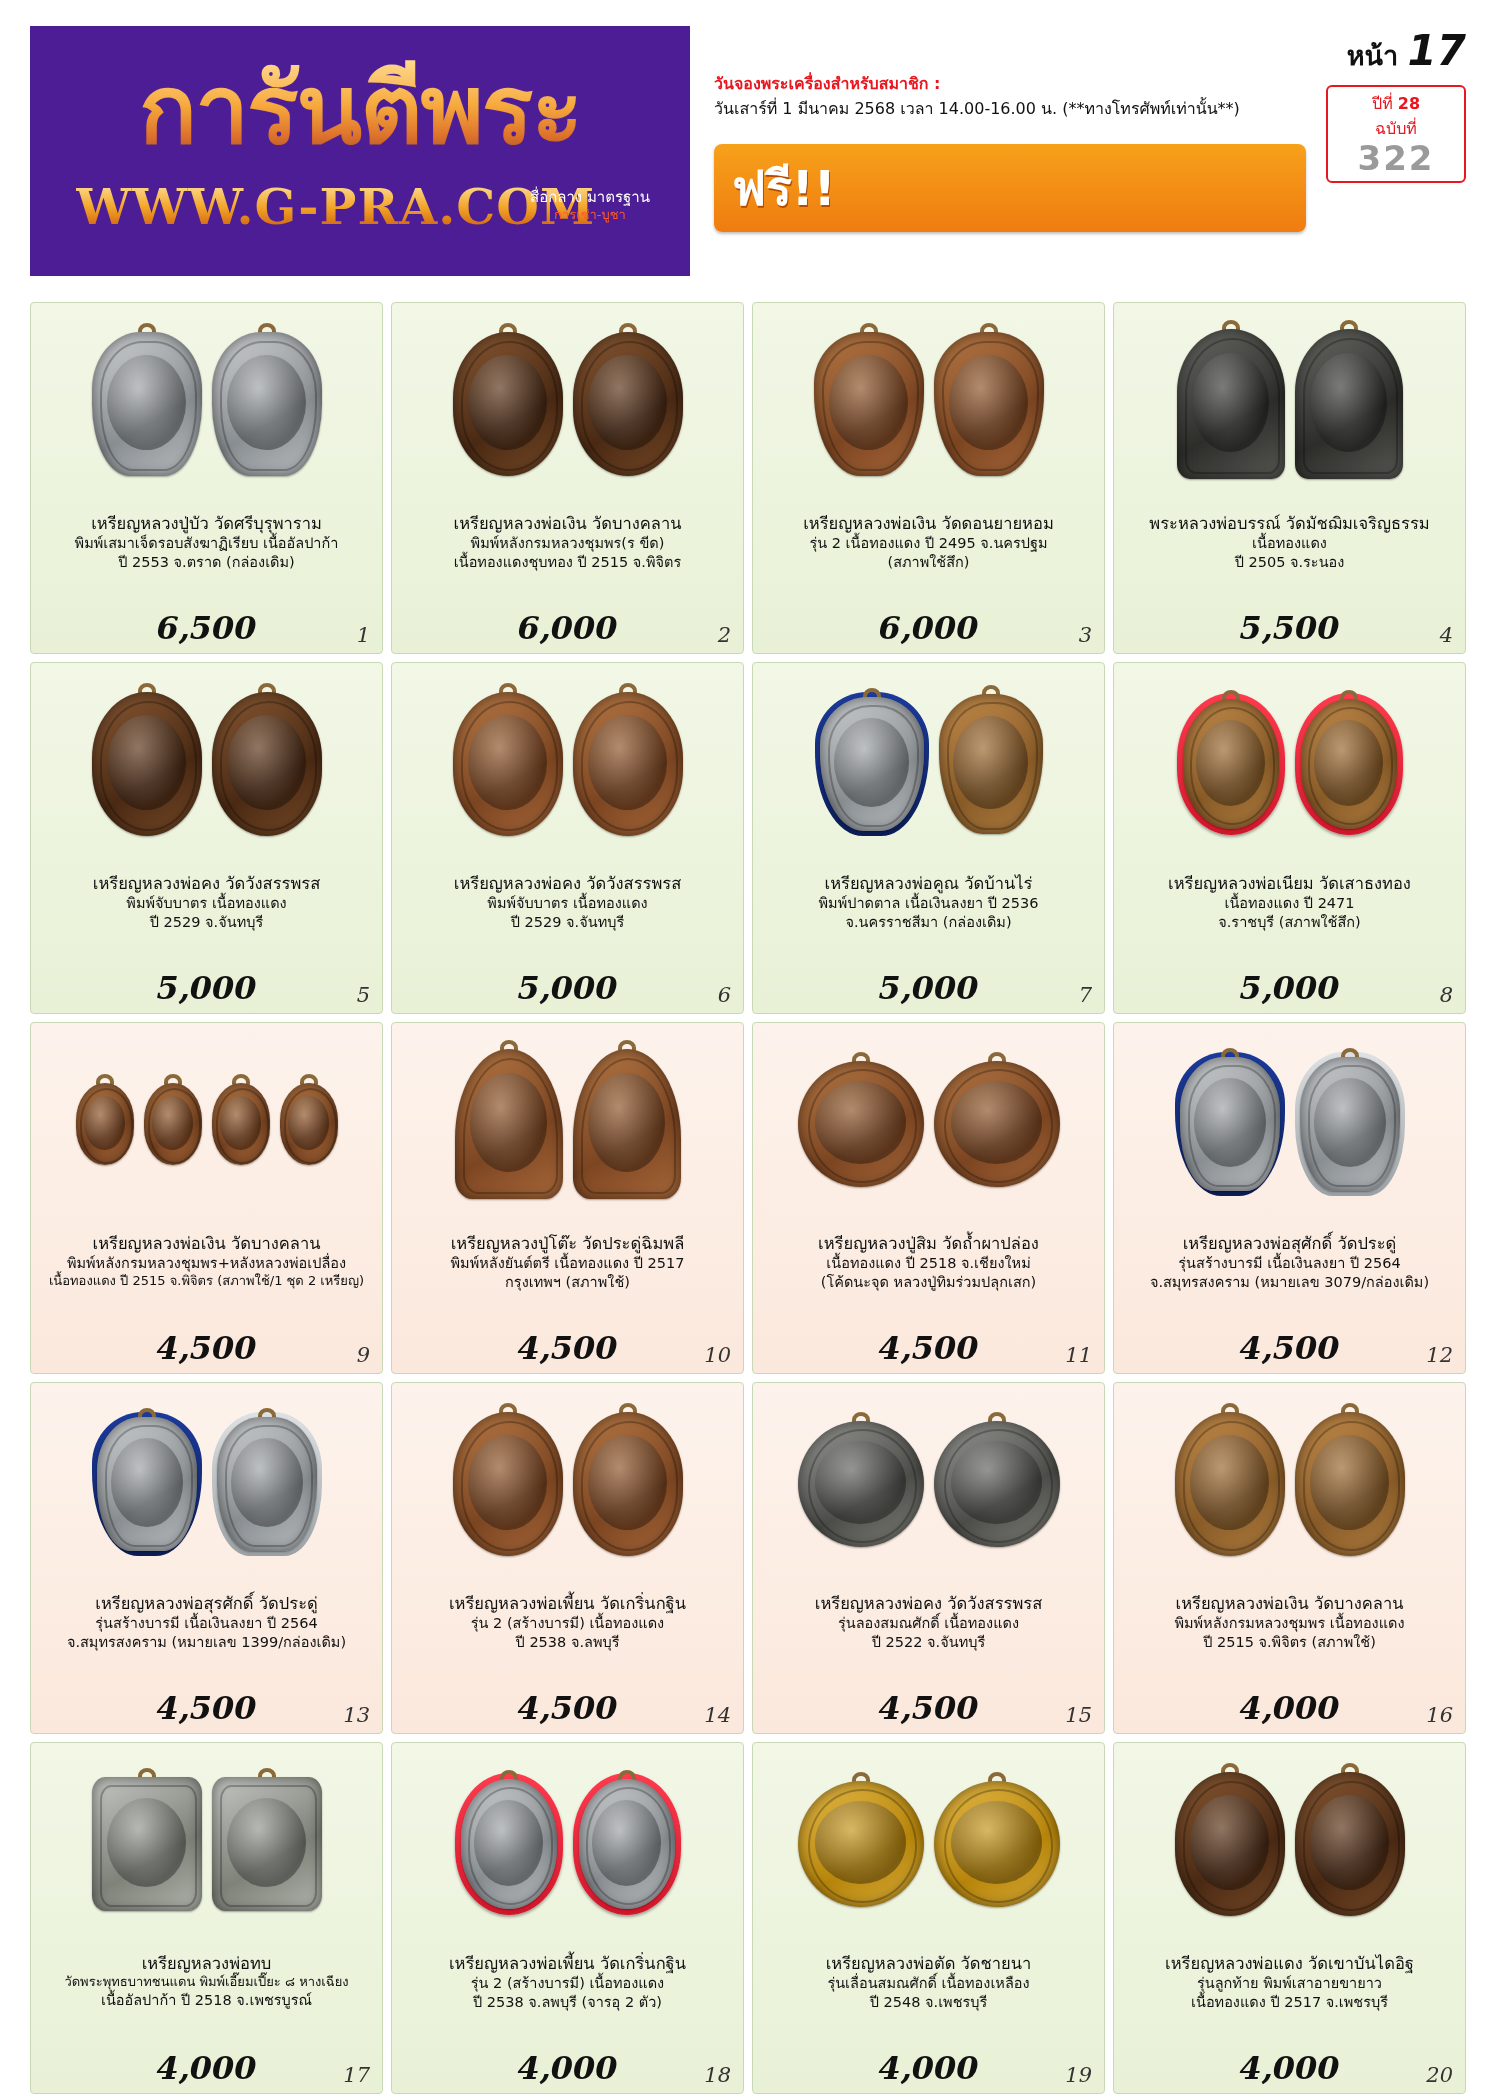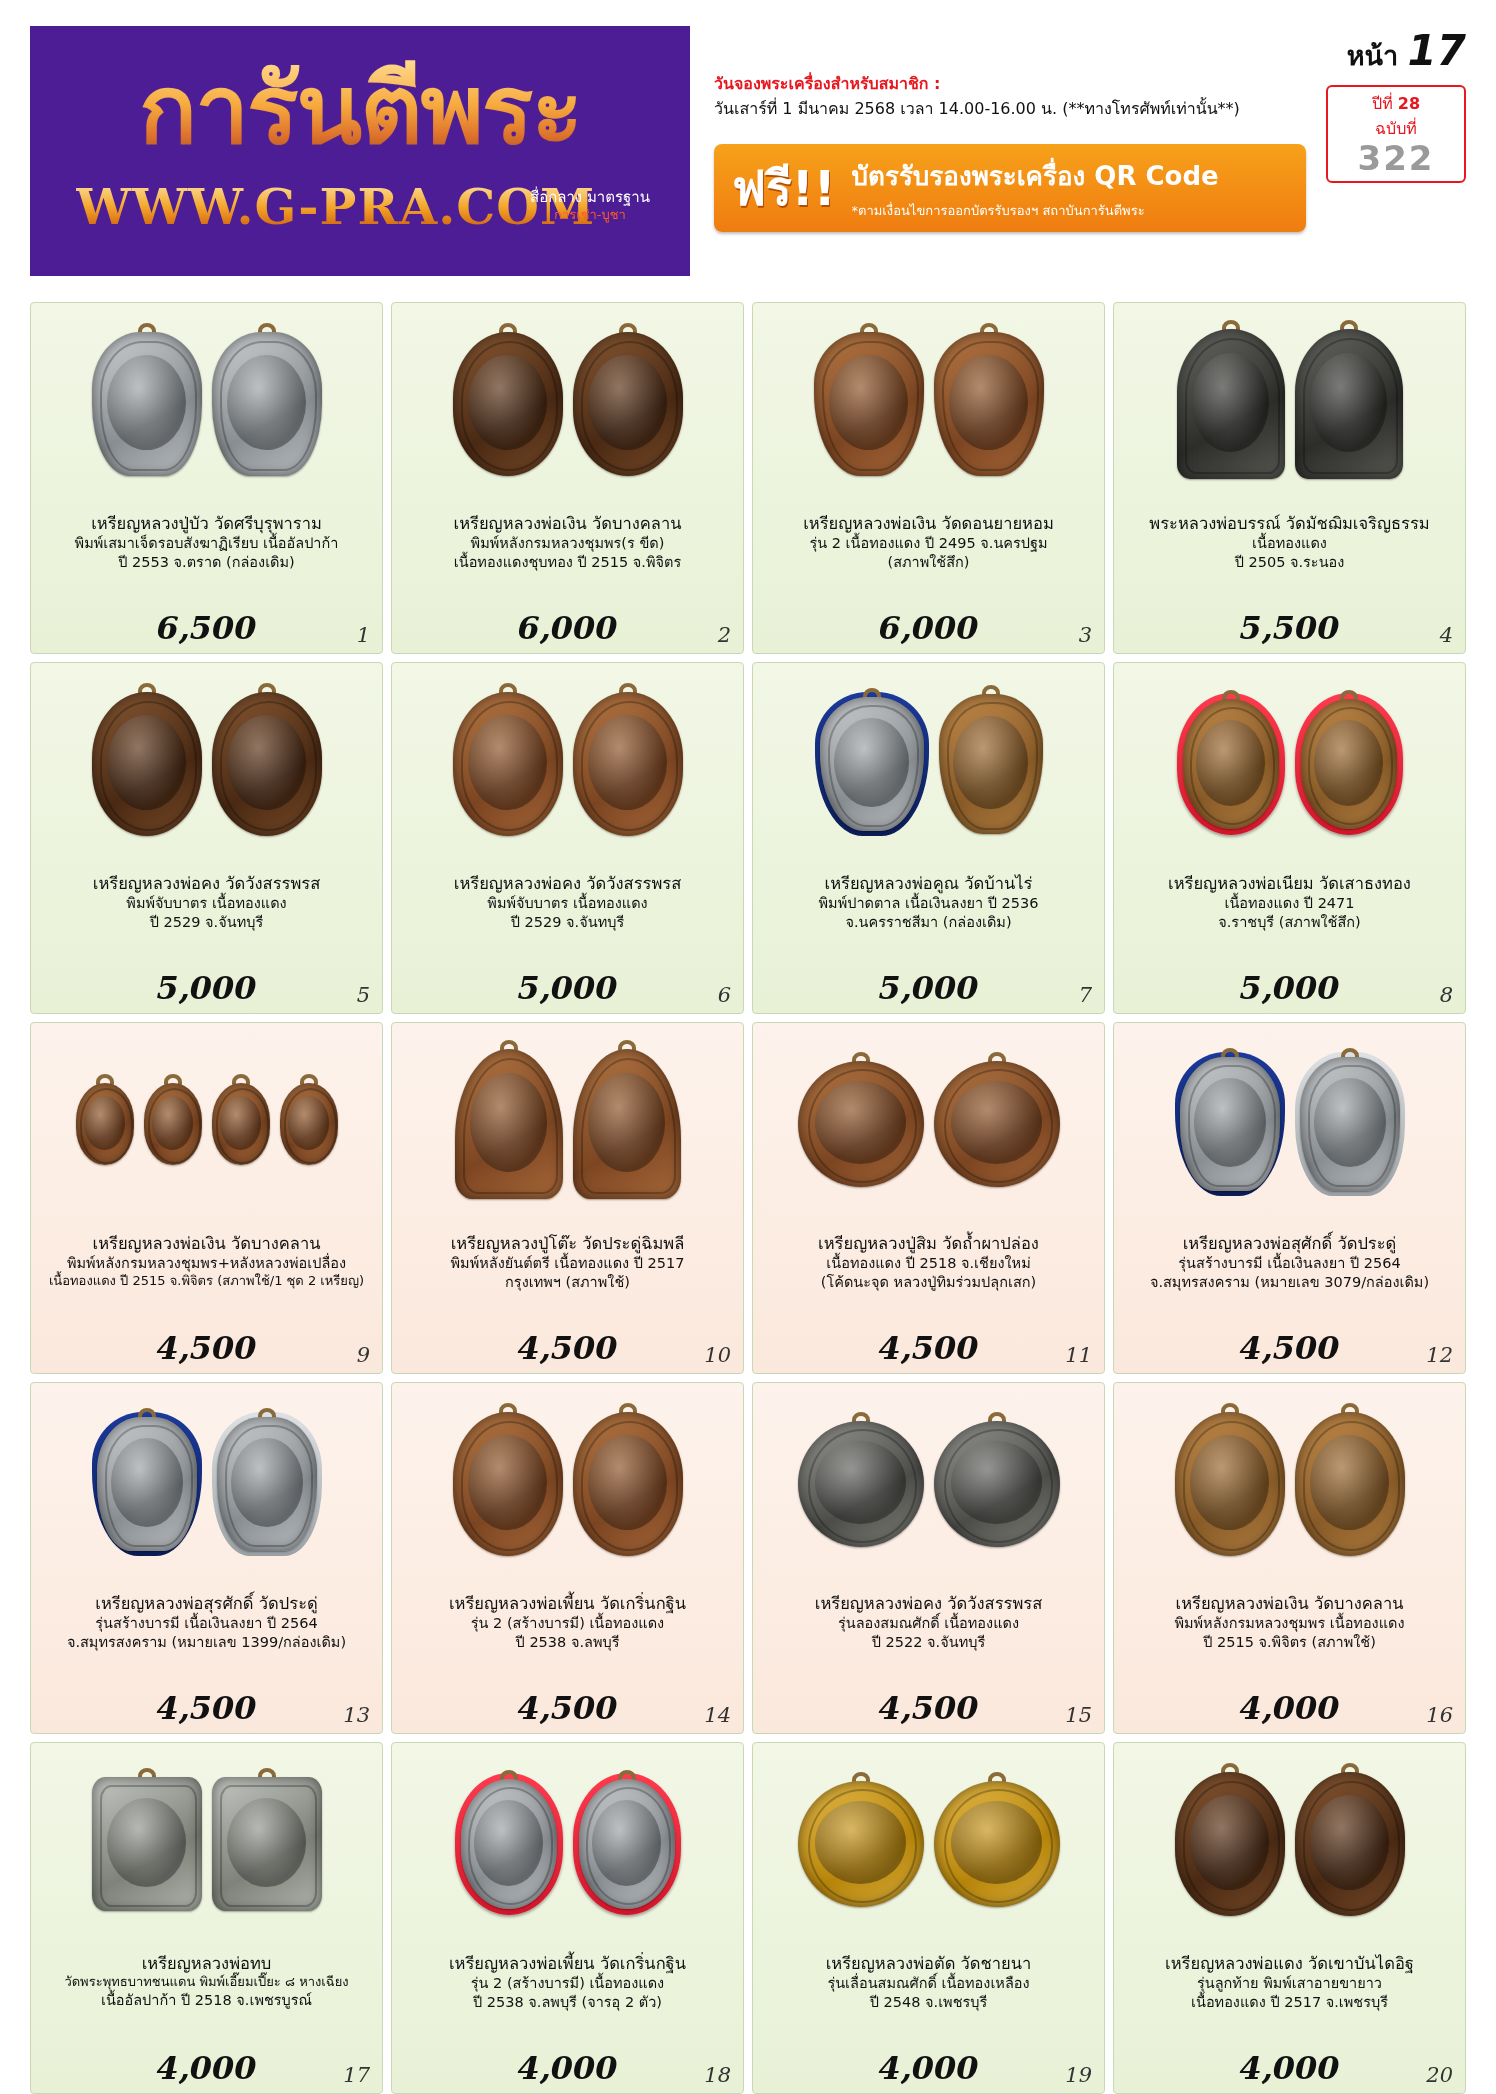--- a/index.html
+++ b/index.html
@@ -272,24 +272,20 @@
     </div>
 
     <div class="header-mid">
       <div class="notice-line">
         <span class="notice-label">วันจองพระเครื่องสำหรับสมาชิก :</span><br>
         <span>วันเสาร์ที่ 1 มีนาคม 2568 เวลา 14.00-16.00 น. (**ทางโทรศัพท์เท่านั้น**)</span>
       </div>
 
       <div class="free-banner">
         <div class="free-big">ฟรี!!</div>
-        <div class="free-texts">
-          <div class="free-main">บัตรรับรองพระเครื่อง QR Code</div>
-          <div class="free-note">*ตามเงื่อนไขการออกบัตรรับรองฯ สถาบันการันตีพระ</div>
-        </div>
       </div>
     </div>
 
     <div class="header-right">
       <div class="page-num">
         <span>หน้า</span>
         <span class="big">17</span>
       </div>
       <div class="year-badge">
         <div class="l1">

